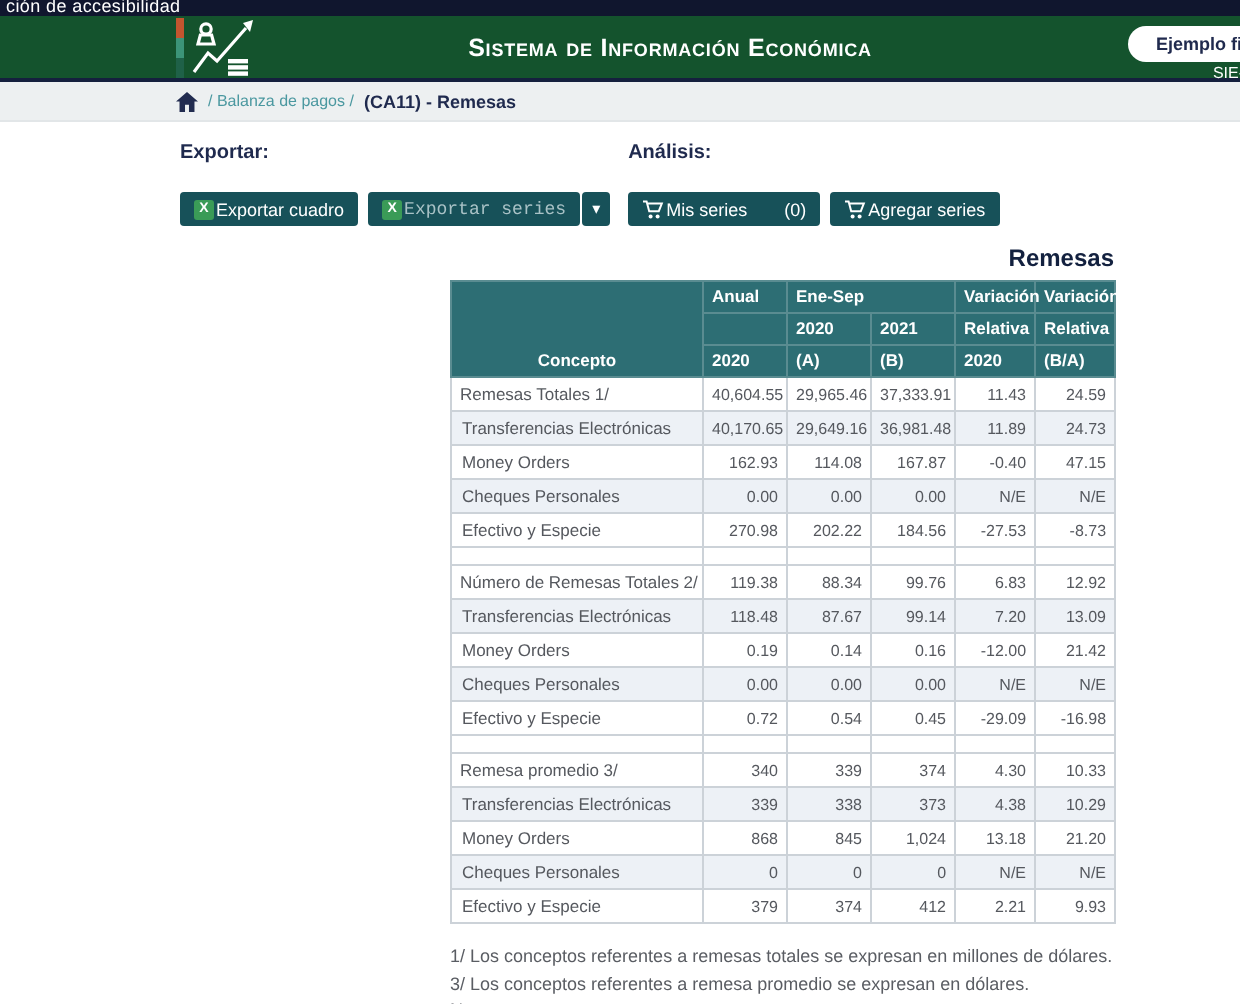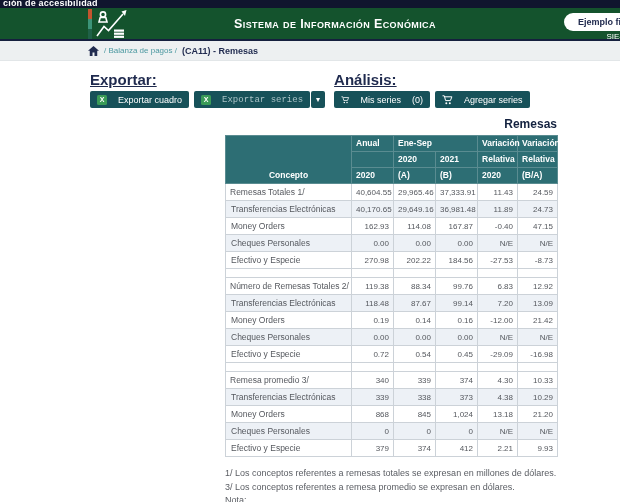--- a/index.html
+++ b/index.html
@@ -5,21 +5,21 @@
   * { box-sizing: border-box; margin: 0; padding: 0; }
   html, body { width: 620px; height: 502px; overflow: hidden; }
   body {
     font-family: "Liberation Sans", sans-serif;
     background: #ffffff;
     position: relative;
   }
   
   .a11y-strip {
     height: 8px; background: #10162e; color: #fff;
-    font-size: 9px; font-weight: bold; line-height: 7px;
+    font-size: 9px; font-weight: normal; line-height: 7px;
     padding-left: 3px; overflow: hidden; letter-spacing: .2px;
   }
   
   .app-header {
     height: 33px; background: #14532d; position: relative;
     display: flex; align-items: center;
     border-bottom: 2px solid #15203e;
   }
   .logo { position: absolute; left: 88px; top: 1px; display: flex; align-items: flex-start; }
   .logo-stripe {
@@ -40,25 +40,25 @@
   .sie-label { position: absolute; right: -2px; top: 24px; color: #fff; font-size: 8px; }
   
   .crumb-bar {
     height: 20px; background: #edf0f1; display: flex; align-items: center;
     padding-left: 88px; gap: 5px; border-bottom: 1px solid #e2e6e8;
   }
   .crumb-path { color: #4b98a0; font-size: 8px; text-decoration: none; cursor: pointer; }
   .crumb-cur { color: #1f2a4e; font-size: 9px; font-weight: bold; }
   
   .toolbar { display: flex; padding-left: 90px; margin-top: 10px; gap: 9px; }
-  .tb-label { font-size: 15px; font-weight: bold; color: #1f2a4e; display: block; margin-bottom: 3px; text-decoration: underline; }
+  .tb-label { font-size: 10px; font-weight: bold; color: #1f2a4e; display: block; margin-bottom: 14px; }
   .btn-row { display: flex; gap: 5px; }
   .btn {
     background: #175159; color: #fff; font-size: 9px;
-    height: 17px; display: inline-flex; align-items: center; gap: 11px;
+    height: 17px; display: inline-flex; align-items: center; gap: 1px;
     padding: 0 7px; border: none; border-radius: 2px; cursor: pointer; white-space: nowrap;
   }
   .btn .muted { color: #a9c2c6; font-family: Liberation Mono, monospace; }
   .split { display: flex; gap: 1px; }
   .split .caret { padding: 0 5px; font-size: 8px; }
   .btn-mis { width: 96px; }
   .btn-mis .count { margin-left: auto; }
   .xl-ico {
     width: 10px; height: 10px; background: #3a9b57; border-radius: 1.5px;
     color: #fff; font-size: 7px; font-weight: bold; line-height: 10px; text-align: center;

